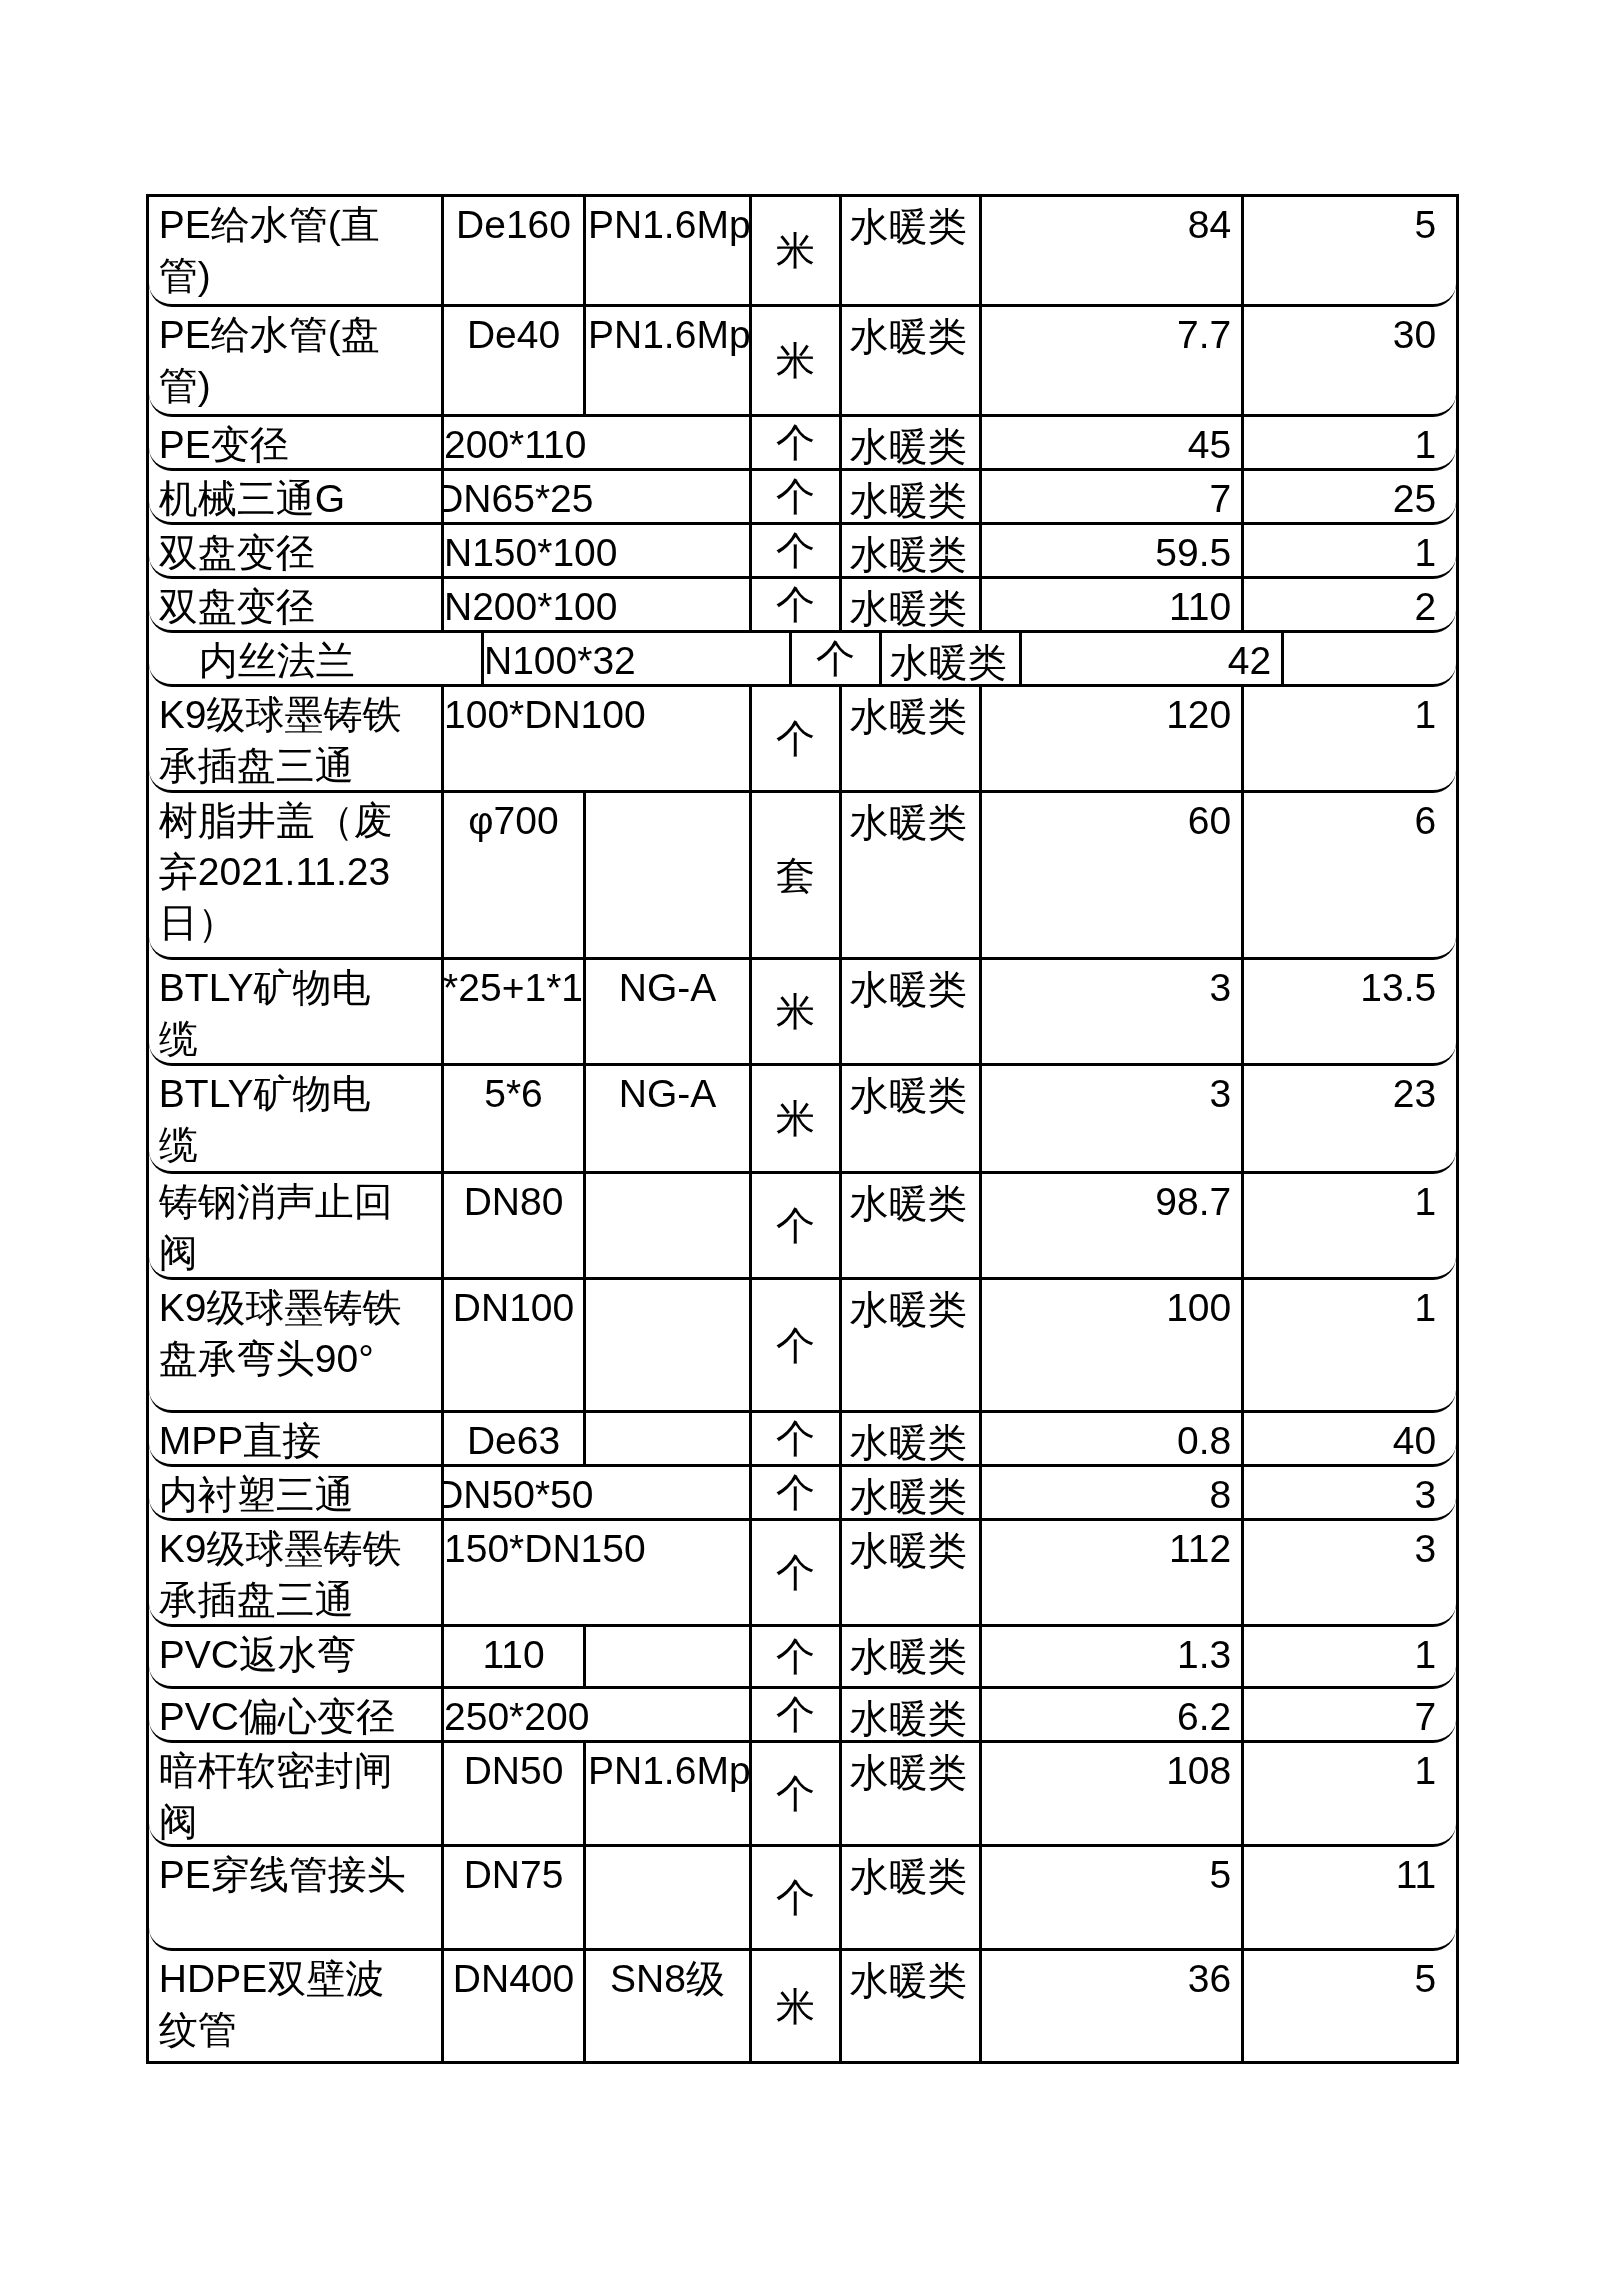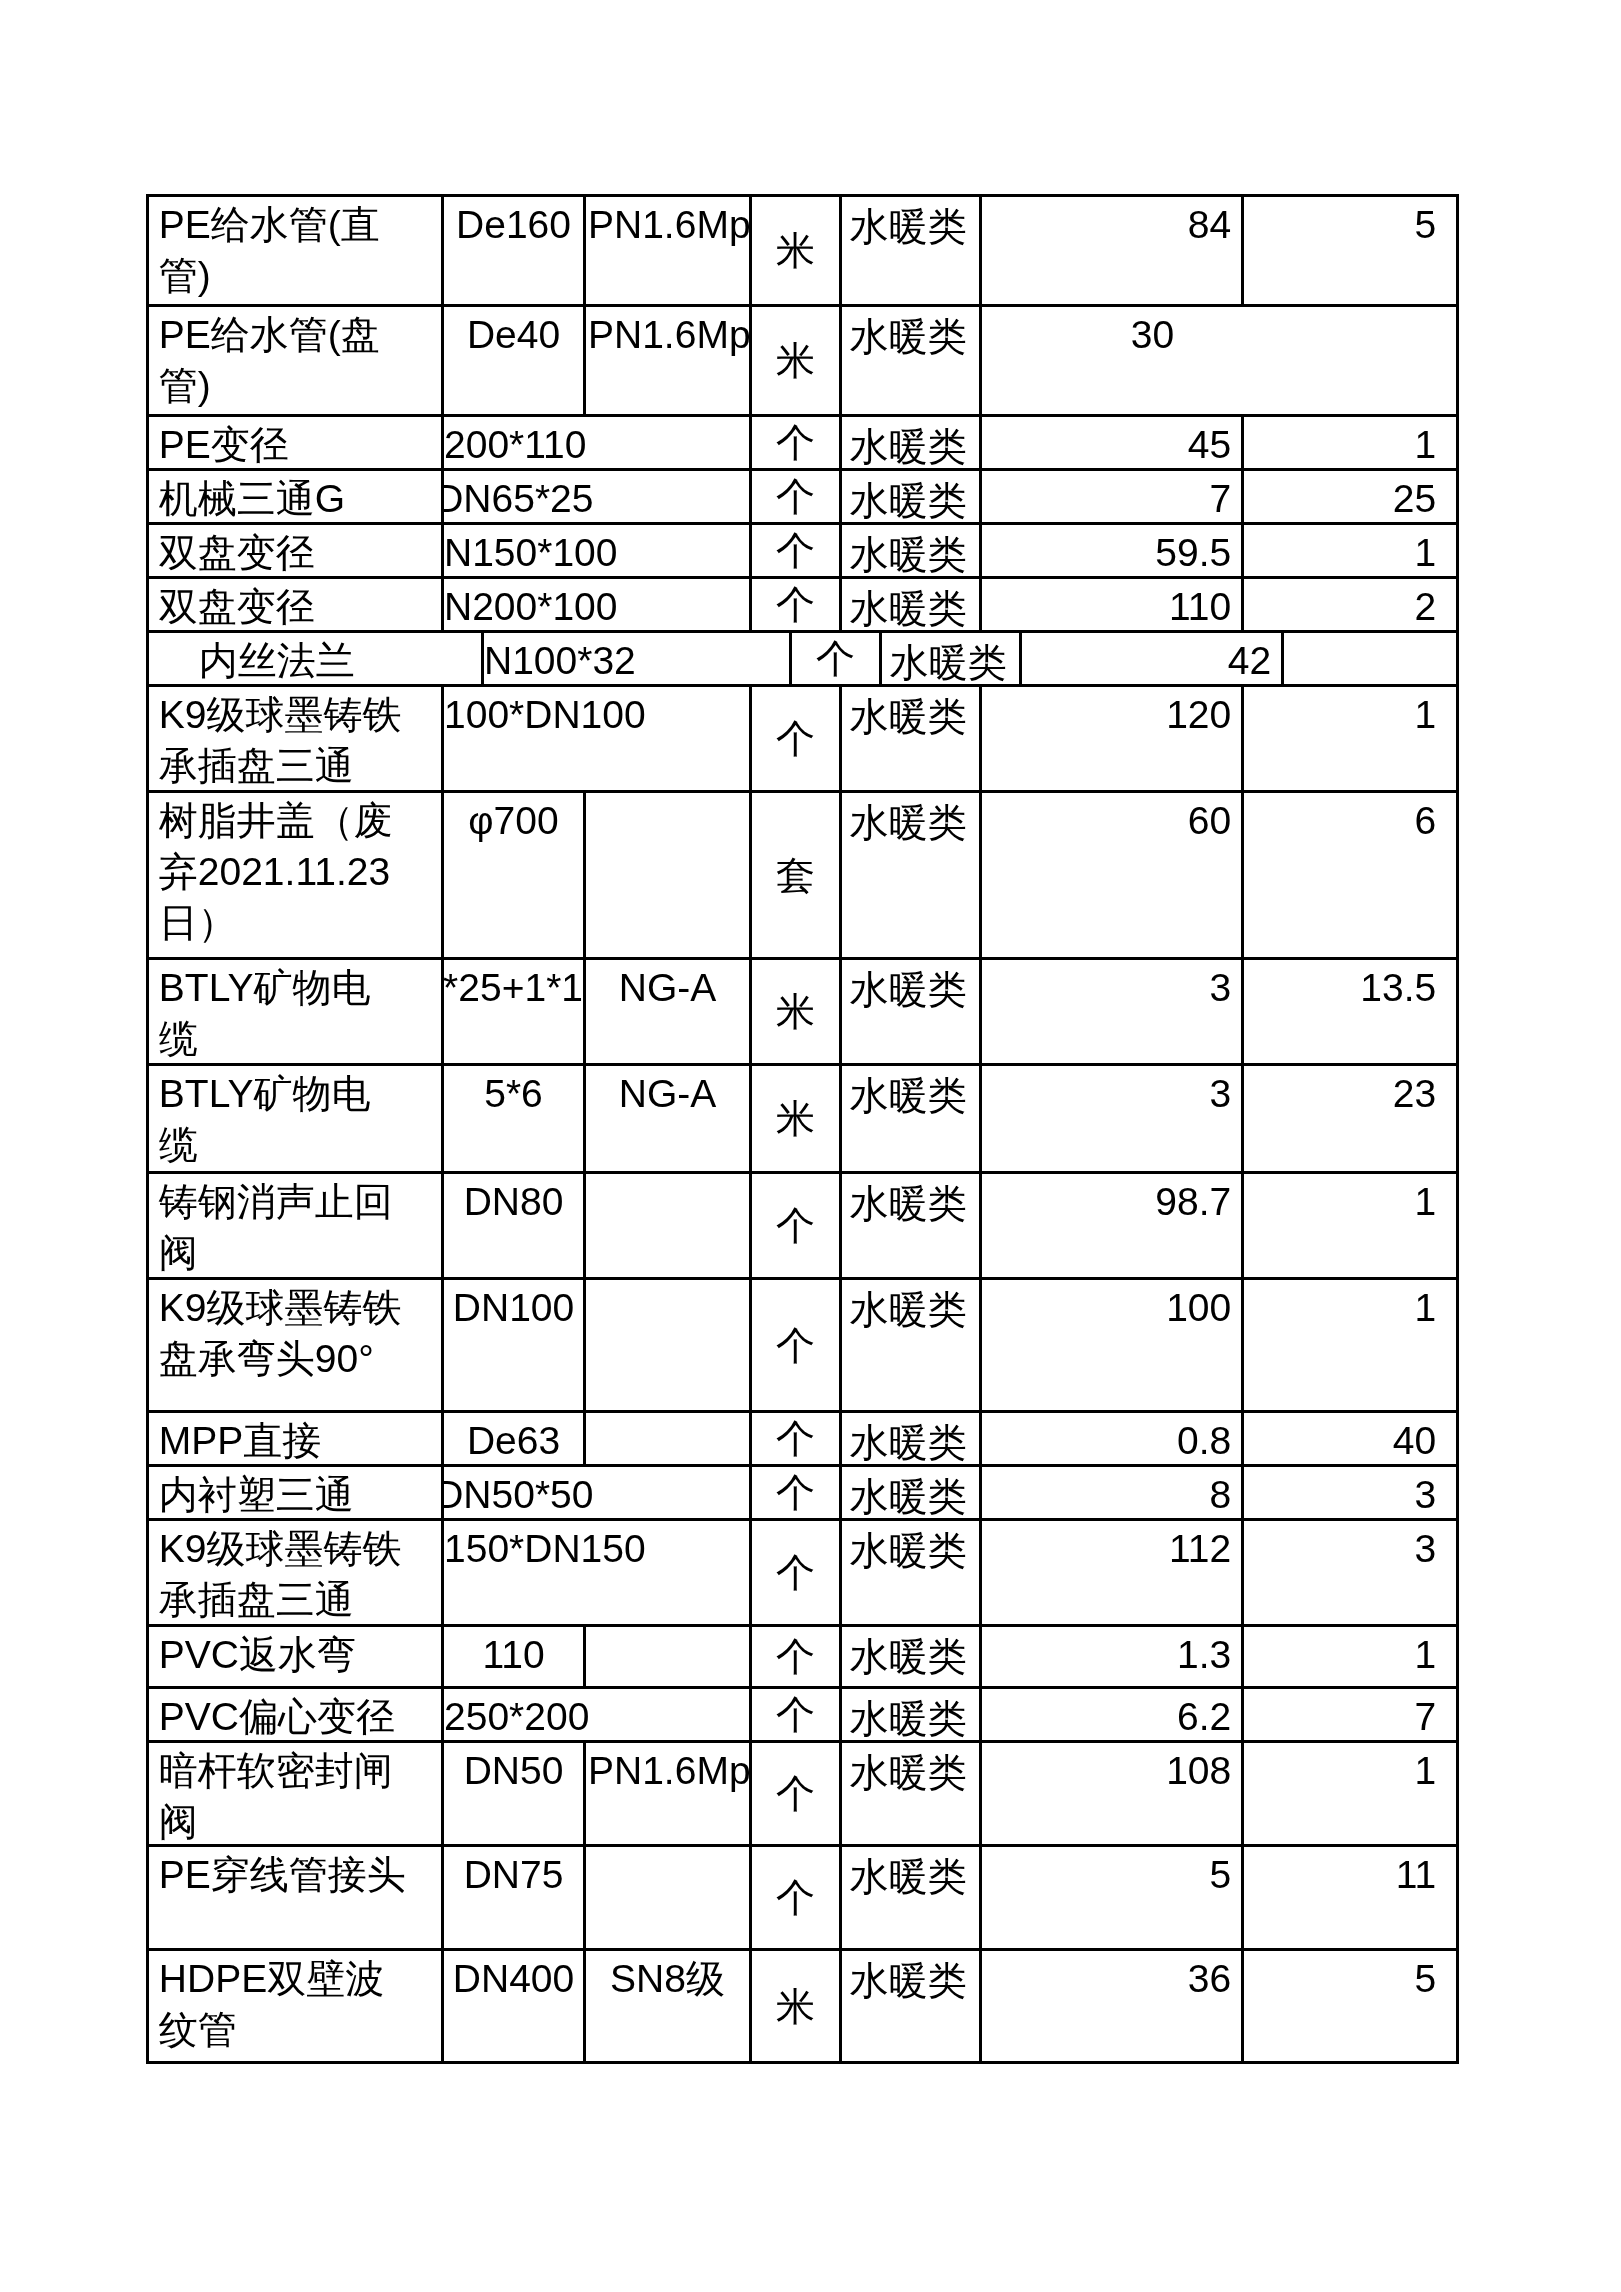--- a/index.html
+++ b/index.html
@@ -11,21 +11,21 @@
     color:#000;
     overflow:hidden;
   }
   .table {
     position:absolute; left:146px; top:194px;
     width:1307px;
     border:3.9px solid #000;
     box-sizing:content-box;
     background:#fff;
   }
-  .tr { display:flex; border-bottom:3.9px solid #000; box-sizing:border-box; overflow:hidden; }
+  .tr { display:flex; border-bottom:3.9px solid #000; box-sizing:border-box; overflow:hidden;border-radius:23px; }
   .tr:last-child { border-bottom:none; }
   .td {
     box-sizing:border-box;
     border-right:3.9px solid #000;
     overflow:hidden;
     font-size:39px;
     line-height:51px;
     flex:none;
   }
   .name  { width:295px; padding:2px 3.9px 0 9.8px; white-space:pre-wrap; }
@@ -61,20 +61,21 @@
       </div>
       <div class="tr" style="height: 110px;">
         <div class="td name"><span>PE给水管(盘
 管)</span></div>
         <div class="td spec1"><span>De40</span></div>
         <div class="td spec2 clipL"><span>PN1.6Mpa</span></div>
         <div class="td unit">
           <span>米</span>
         </div>
         <div class="td cat"><span>水暖类</span></div>
+        <div class="td val"><span>7.7</span></div>
         <div class="td qty"><span>30</span></div>
       </div>
       <div class="tr" style="height: 54px;">
         <div class="td name"><span>PE变径</span></div>
         <div class="td specm"><span>200*110</span></div>
         <div class="td unit">
           <span>个</span>
         </div>
         <div class="td cat"><span>水暖类</span></div>
         <div class="td val"><span>45</span></div>

